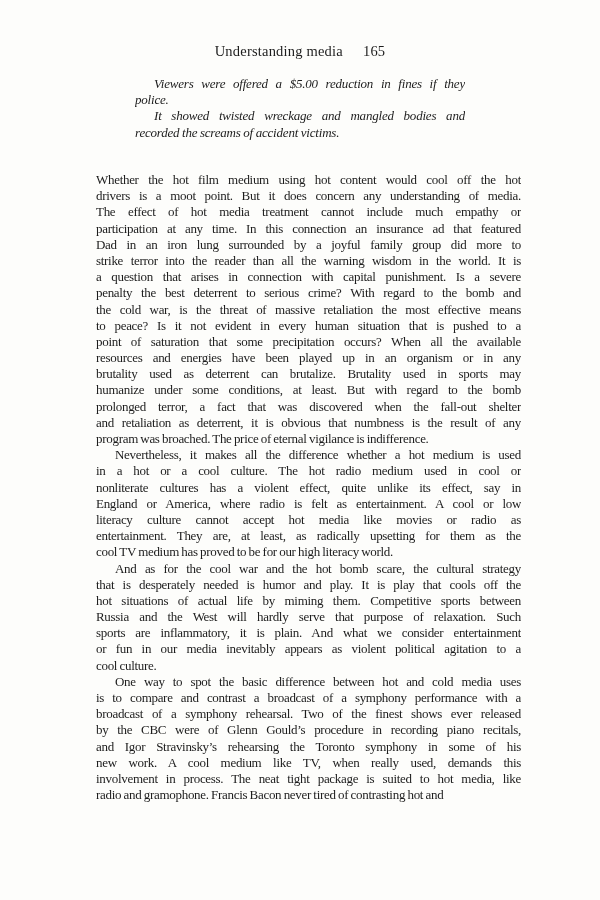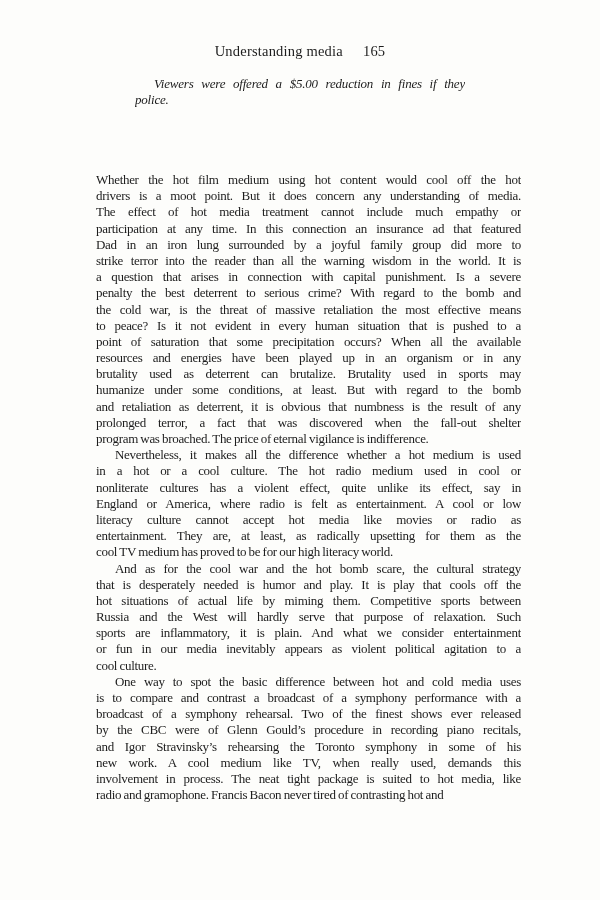--- a/index.html
+++ b/index.html
@@ -63,40 +63,44 @@
   <div class="running-head">
     <span>Understanding media</span>
     <span>165</span>
   </div>
 
   <div class="quote-block" id="quote-block">
       <div>
         <div class="line indent">Viewers were offered a $5.00 reduction in fines if they</div>
         <div class="line last">police.</div>
       </div>
+      <div>
+        <div class="line indent">It showed twisted wreckage and mangled bodies and</div>
+        <div class="line last">recorded the screams of accident victims.</div>
+      </div>
     </div>
 
   <div class="body-block" id="body-block">
       <div>
         <div class="line">Whether the hot film medium using hot content would cool off the hot</div>
         <div class="line">drivers is a moot point. But it does concern any understanding of media.</div>
         <div class="line">The effect of hot media treatment cannot include much empathy or</div>
         <div class="line">participation at any time. In this connection an insurance ad that featured</div>
         <div class="line">Dad in an iron lung surrounded by a joyful family group did more to</div>
         <div class="line">strike terror into the reader than all the warning wisdom in the world. It is</div>
         <div class="line">a question that arises in connection with capital punishment. Is a severe</div>
         <div class="line">penalty the best deterrent to serious crime? With regard to the bomb and</div>
         <div class="line">the cold war, is the threat of massive retaliation the most effective means</div>
         <div class="line">to peace? Is it not evident in every human situation that is pushed to a</div>
         <div class="line">point of saturation that some precipitation occurs? When all the available</div>
         <div class="line">resources and energies have been played up in an organism or in any</div>
         <div class="line">brutality used as deterrent can brutalize. Brutality used in sports may</div>
         <div class="line">humanize under some conditions, at least. But with regard to the bomb</div>
+        <div class="line">prolonged terror, a fact that was discovered when the fall-out shelter</div>
         <div class="line">and retaliation as deterrent, it is obvious that numbness is the result of any</div>
-        <div class="line">prolonged terror, a fact that was discovered when the fall-out shelter</div>
         <div class="line last">program was broached. The price of eternal vigilance is indifference.</div>
       </div>
       <div>
         <div class="line indent">Nevertheless, it makes all the difference whether a hot medium is used</div>
         <div class="line">in a hot or a cool culture. The hot radio medium used in cool or</div>
         <div class="line">nonliterate cultures has a violent effect, quite unlike its effect, say in</div>
         <div class="line">England or America, where radio is felt as entertainment. A cool or low</div>
         <div class="line">literacy culture cannot accept hot media like movies or radio as</div>
         <div class="line">entertainment. They are, at least, as radically upsetting for them as the</div>
         <div class="line last">cool TV medium has proved to be for our high literacy world.</div>

